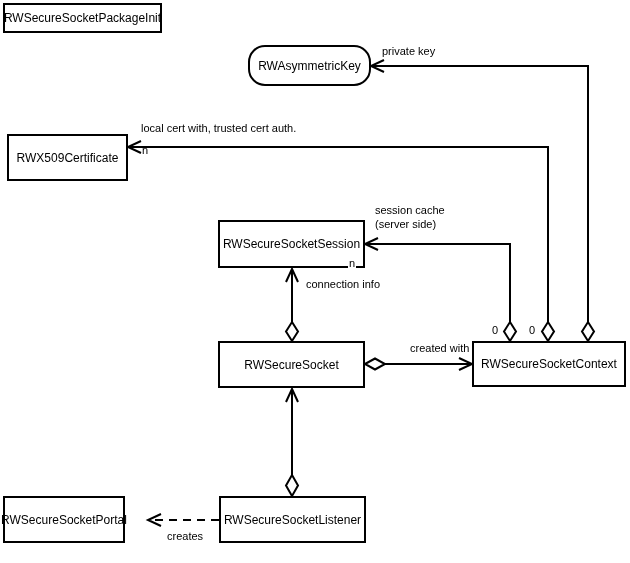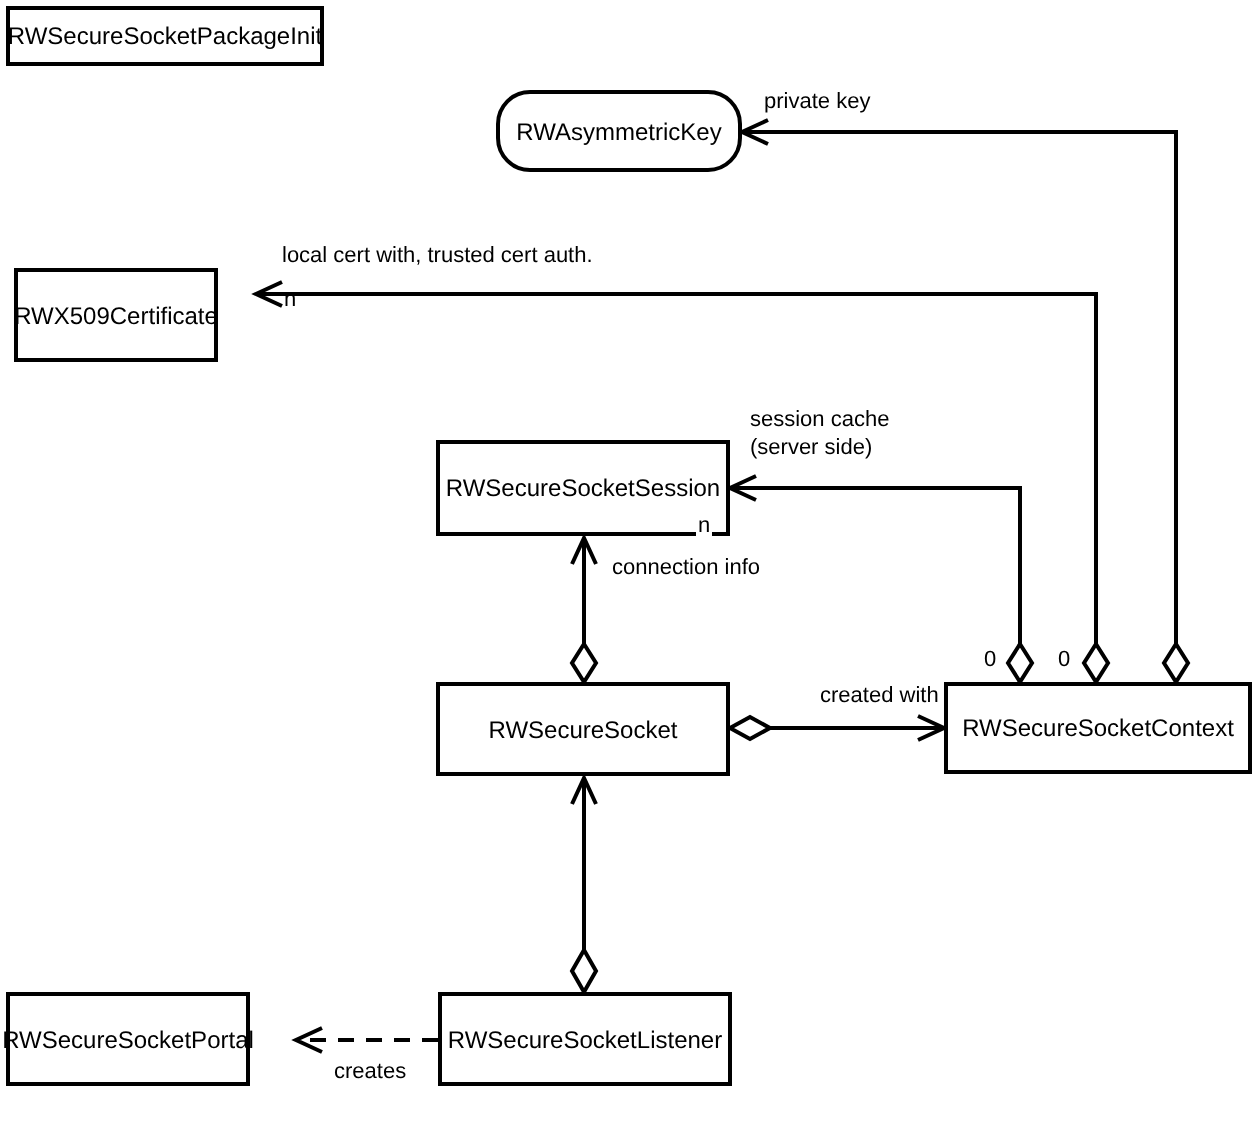--- a/index.html
+++ b/index.html
@@ -77,21 +77,21 @@
       <polygon points="548,322 554,331.5 548,341 542,331.5"></polygon>
       <polygon points="588,322 594,331.5 588,341 582,331.5"></polygon>
       <polygon points="292,322 298,331.5 292,341 286,331.5"></polygon>
       <polygon points="292,475 298,485.5 292,496 286,485.5"></polygon>
       <polygon points="365,364 375,358.5 385,364 375,369.5"></polygon>
     </g>
   </svg>
 
   <div class="node" style="left:3px; top:3px; width:159px; height:30px;">RWSecureSocketPackageInit</div>
   <div class="node" style="left:248px; top:45px; width:123px; height:41px;border-radius:17px;">RWAsymmetricKey</div>
-  <div class="node" style="left:7px; top:134px; width:102px; height:47px;">RWX509Certificate</div>
+  <div class="node" style="left:7px; top:134px; width:121px; height:47px;">RWX509Certificate</div>
   <div class="node" style="left:218px; top:220px; width:147px; height:48px;">RWSecureSocketSession</div>
   <div class="node" style="left:218px; top:341px; width:147px; height:47px;">RWSecureSocket</div>
   <div class="node" style="left:472px; top:341px; width:154px; height:46px;">RWSecureSocketContext</div>
   <div class="node" style="left:3px; top:496px; width:122px; height:47px;">RWSecureSocketPortal</div>
   <div class="node" style="left:219px; top:496px; width:147px; height:47px;">RWSecureSocketListener</div>
 
   <div class="edge-label" style="left:382px; top:45px;">private key</div>
 
   <div class="edge-label" style="left:141px; top:122px;">local cert with, trusted cert auth.</div>
   <div class="edge-label" style="left:142px; top:144px;">n</div>

